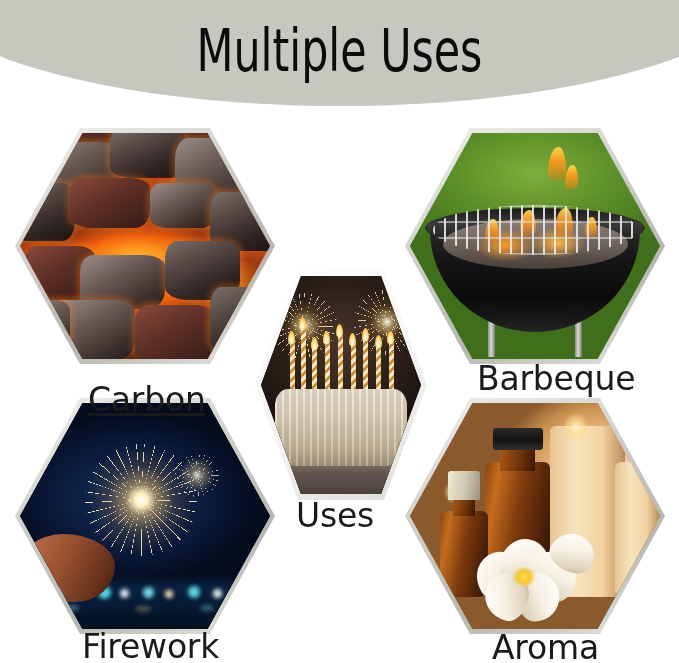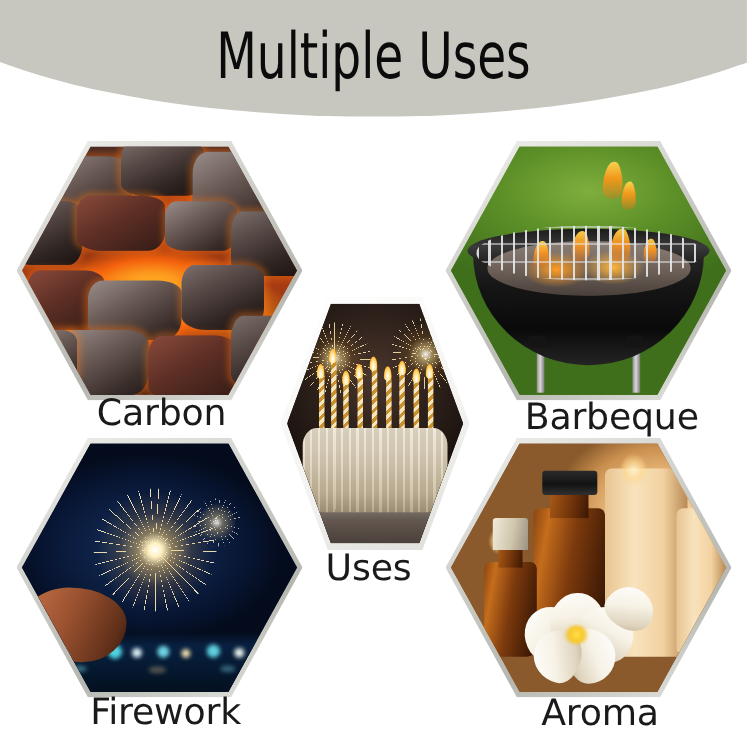--- a/index.html
+++ b/index.html
@@ -338,21 +338,21 @@
       <div class="coal rd" style="left:2%;  top:50%; width:28%; height:24%;"></div>
       <div class="coal lt" style="left:24%; top:54%; width:34%; height:24%;"></div>
       <div class="coal" style="left:58%; top:48%; width:30%; height:26%;"></div>
       <div class="coal lt" style="left:14%; top:74%; width:32%; height:26%;"></div>
       <div class="coal rd" style="left:46%; top:76%; width:32%; height:26%;"></div>
       <div class="coal" style="left:76%; top:68%; width:28%; height:30%;"></div>
       <div class="coal lt" style="left:-2%; top:74%; width:22%; height:24%;"></div>
     </div>
   </div>
 </div>
-<div class="hex-label" style="left:88px; top:357px;">Carbon</div>
+<div class="hex-label" style="left:88px; top:382px;text-decoration:underline;">Carbon</div>
 
 <div class="hex-tile" style="left:405px; top:128px; width:260px; height:236px;">
   <div class="hex-outer"></div>
   <div class="hex-inner">
     <div class="hex-img scene-bbq">
       <div class="bbq-flame" style="left:55%; top:6%;  width:18px; height:34px;"></div>
       <div class="bbq-flame" style="left:62%; top:14%; width:13px; height:26px;"></div>
       <div class="bbq-leg" style="left:31%;"></div>
       <div class="bbq-leg" style="left:66%;"></div>
       <div class="bbq-bowl"></div>

